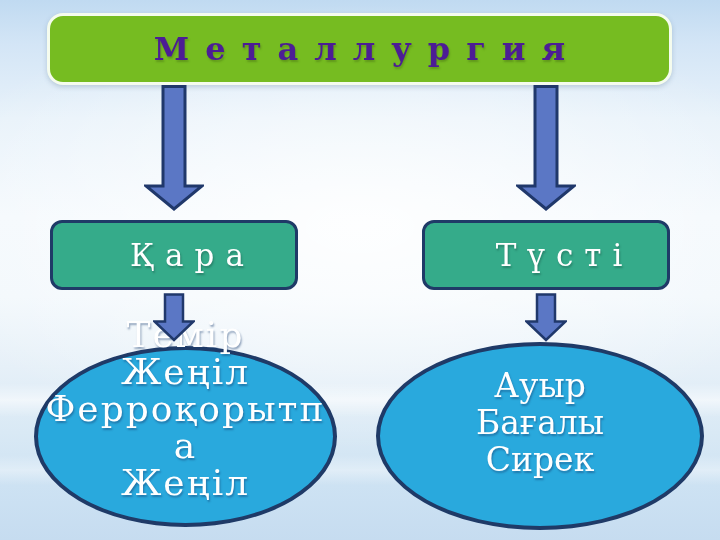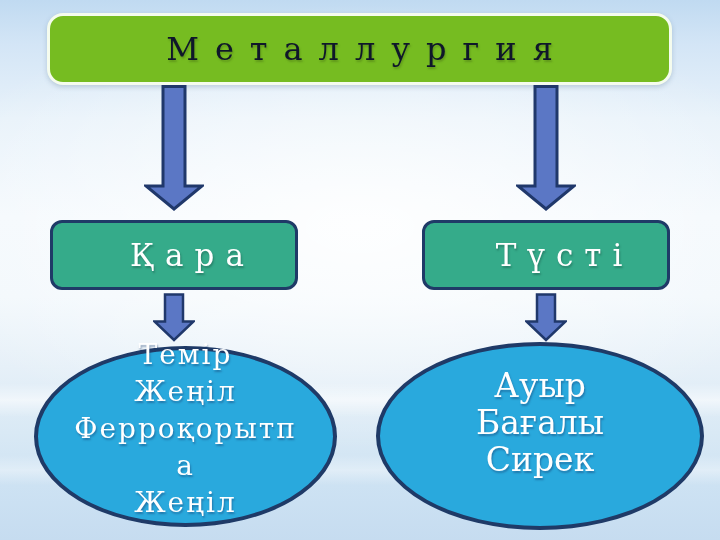--- a/index.html
+++ b/index.html
@@ -23,21 +23,21 @@
 
   .title-box {
     position:absolute; left:47px; top:13px; width:625px; height:72px;
     box-sizing:border-box; background:#76BC21;
     border:3px solid rgba(252,255,250,0.95); border-radius:16px;
     box-shadow:0 2px 5px rgba(90,120,150,0.30);
     display:flex; align-items:center; justify-content:center;
     z-index:2;
   }
   .title-text {
-    color:#0f172a; font-weight:normal; font-size:32px;
+    color:#4c1d95; font-weight:bold; font-size:32px;
     letter-spacing:16px; padding-left:16px; white-space:nowrap;
     text-shadow:1px 2px 2px rgba(70,110,20,0.45);
   }
 
   .branch-box {
     position:absolute; top:220px; width:248px; height:70px;
     box-sizing:border-box; background:#35AB8A;
     border:3px solid #1F3A67; border-radius:12px;
     display:flex; align-items:center; justify-content:center;
     z-index:2;
@@ -56,21 +56,21 @@
     z-index:1;
   }
   .branch-ellipse.qara  { left:34px;  top:346px; width:303px; height:181px; }
   .branch-ellipse.tusti { left:376px; top:342px; width:328px; height:188px; }
 
   .ellipse-text {
     position:absolute; text-align:center; color:#ffffff;
     line-height:37px; z-index:2;
     text-shadow:1px 2px 2px rgba(25,60,110,0.45);
   }
-  .ellipse-text.qara  { left:34px;  width:303px; top:336px; font-size:28px; letter-spacing:2px; }
+  .ellipse-text.qara  { left:34px;  width:303px; top:316px; font-size:36px; letter-spacing:2px; }
   .ellipse-text.tusti { left:376px; width:328px; top:367px; font-size:33px; }
   .eline { display:block; white-space:nowrap; }
 
   .arrow { position:absolute; z-index:3; }
   .arrow-long-left   { left:144px; top:85px; }
   .arrow-long-right  { left:516px; top:85px; }
   .arrow-short-left  { left:153px; top:293px; }
   .arrow-short-right { left:525px; top:293px; }
 </style>
 </head>

